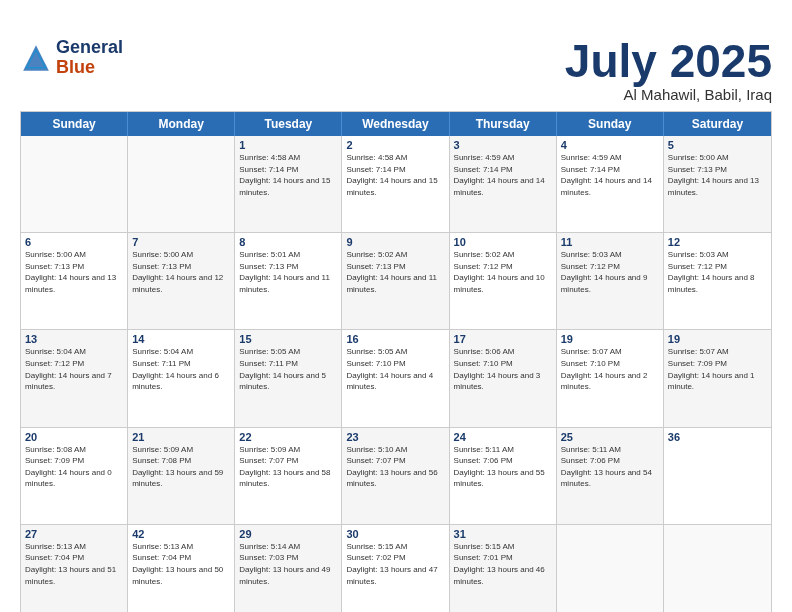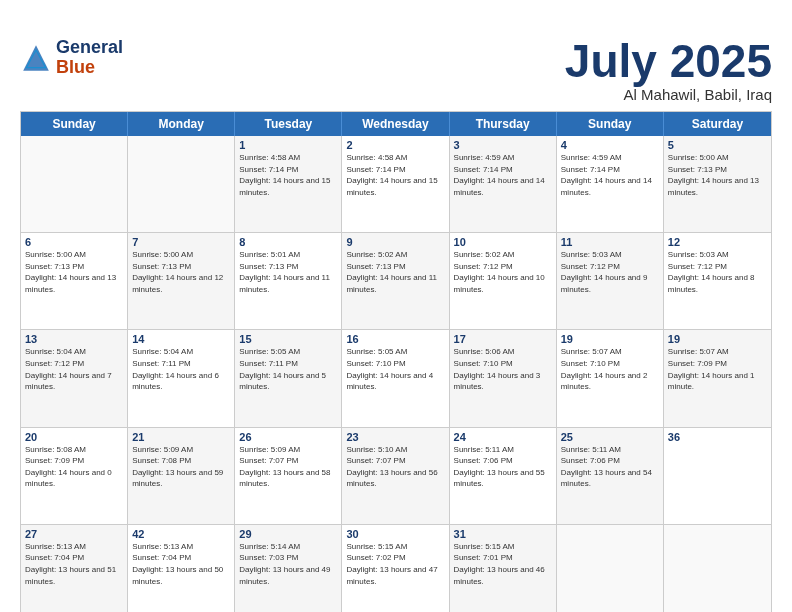--- a/index.html
+++ b/index.html
@@ -228,21 +228,21 @@
         <div class="cal-row">
           <div class="cal-cell">
             <div class="day-num">20</div>
             <div class="cell-info">Sunrise: 5:08 AM<br>Sunset: 7:09 PM<br>Daylight: 14 hours and 0 minutes.</div>
           </div>
           <div class="cal-cell alt-bg">
             <div class="day-num">21</div>
             <div class="cell-info">Sunrise: 5:09 AM<br>Sunset: 7:08 PM<br>Daylight: 13 hours and 59 minutes.</div>
           </div>
           <div class="cal-cell">
-            <div class="day-num">26</div>
+            <div class="day-num">22</div>
             <div class="cell-info">Sunrise: 5:09 AM<br>Sunset: 7:07 PM<br>Daylight: 13 hours and 58 minutes.</div>
           </div>
           <div class="cal-cell alt-bg">
             <div class="day-num">23</div>
             <div class="cell-info">Sunrise: 5:10 AM<br>Sunset: 7:07 PM<br>Daylight: 13 hours and 56 minutes.</div>
           </div>
           <div class="cal-cell">
             <div class="day-num">24</div>
             <div class="cell-info">Sunrise: 5:11 AM<br>Sunset: 7:06 PM<br>Daylight: 13 hours and 55 minutes.</div>
           </div>

